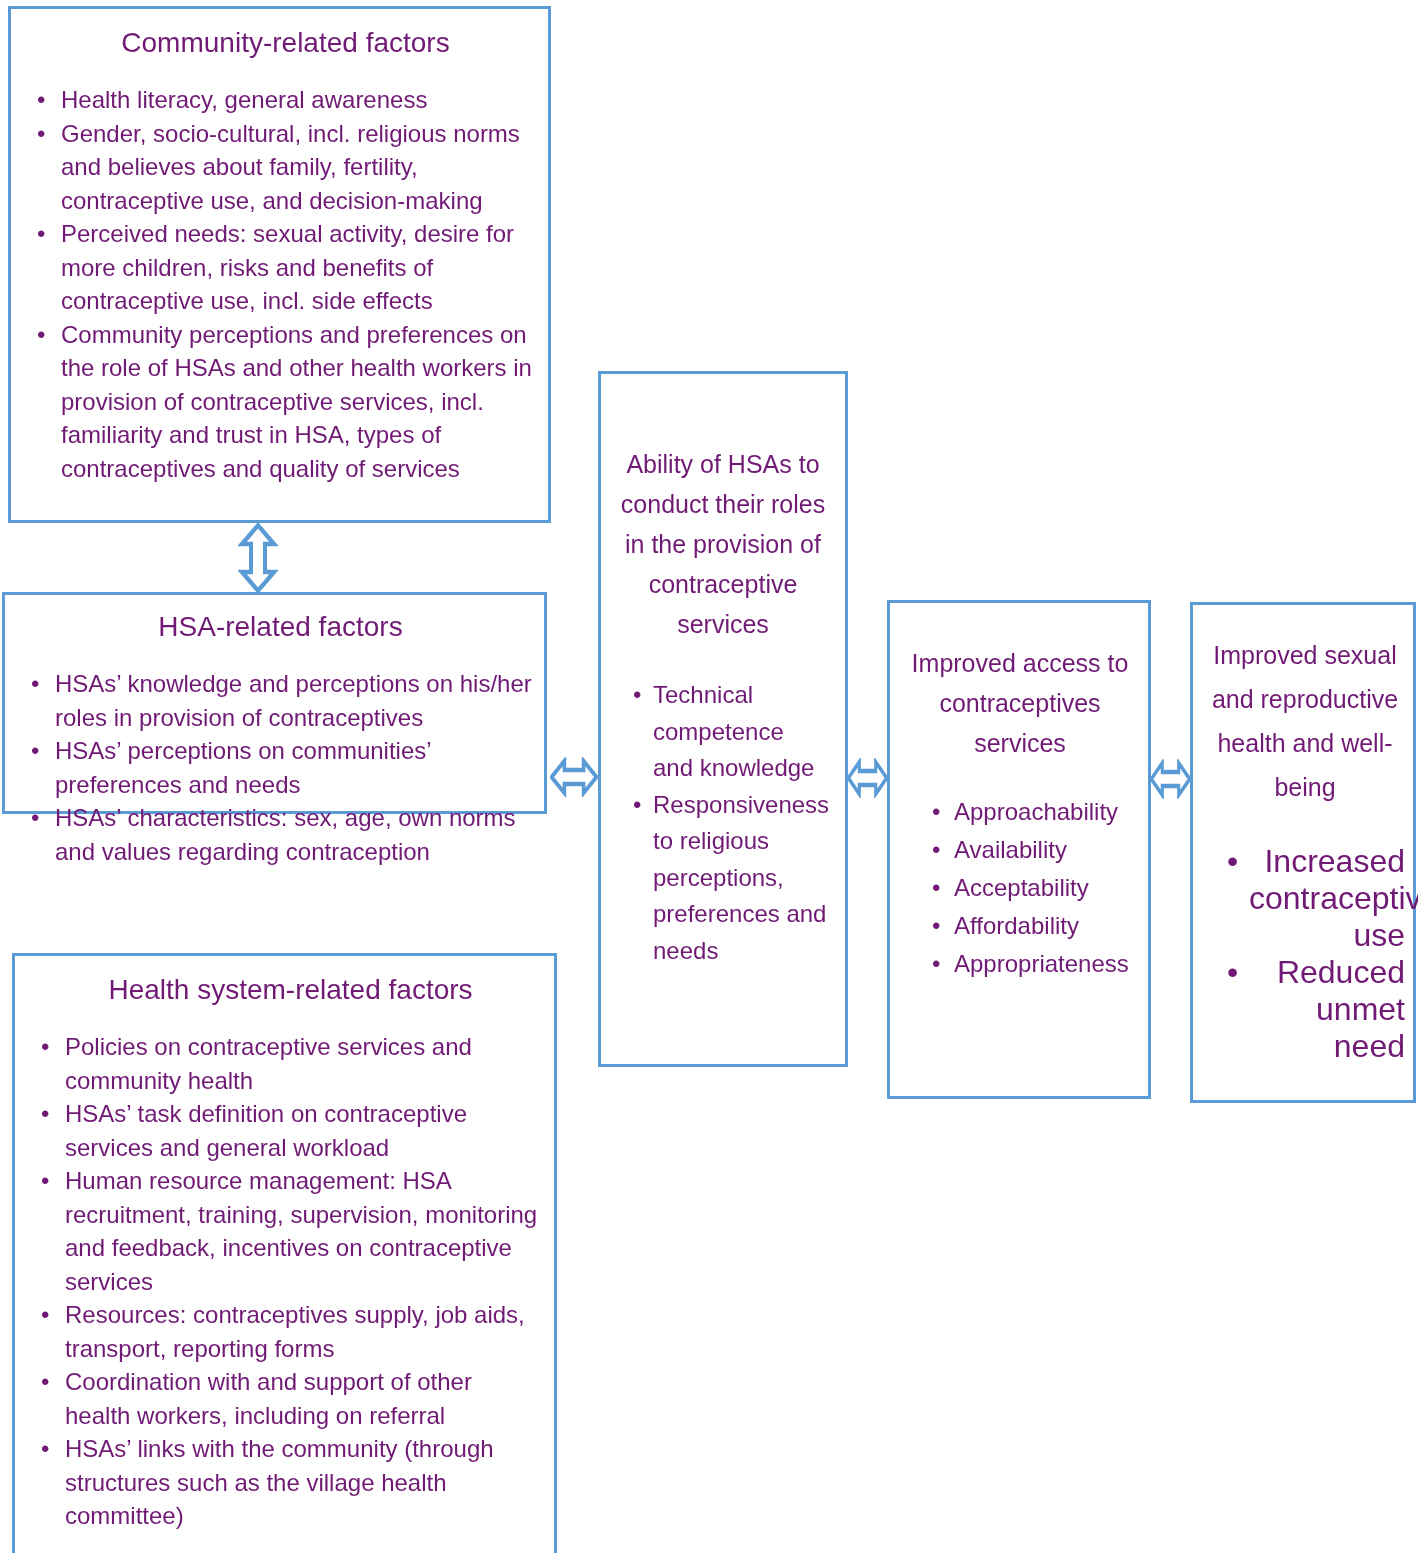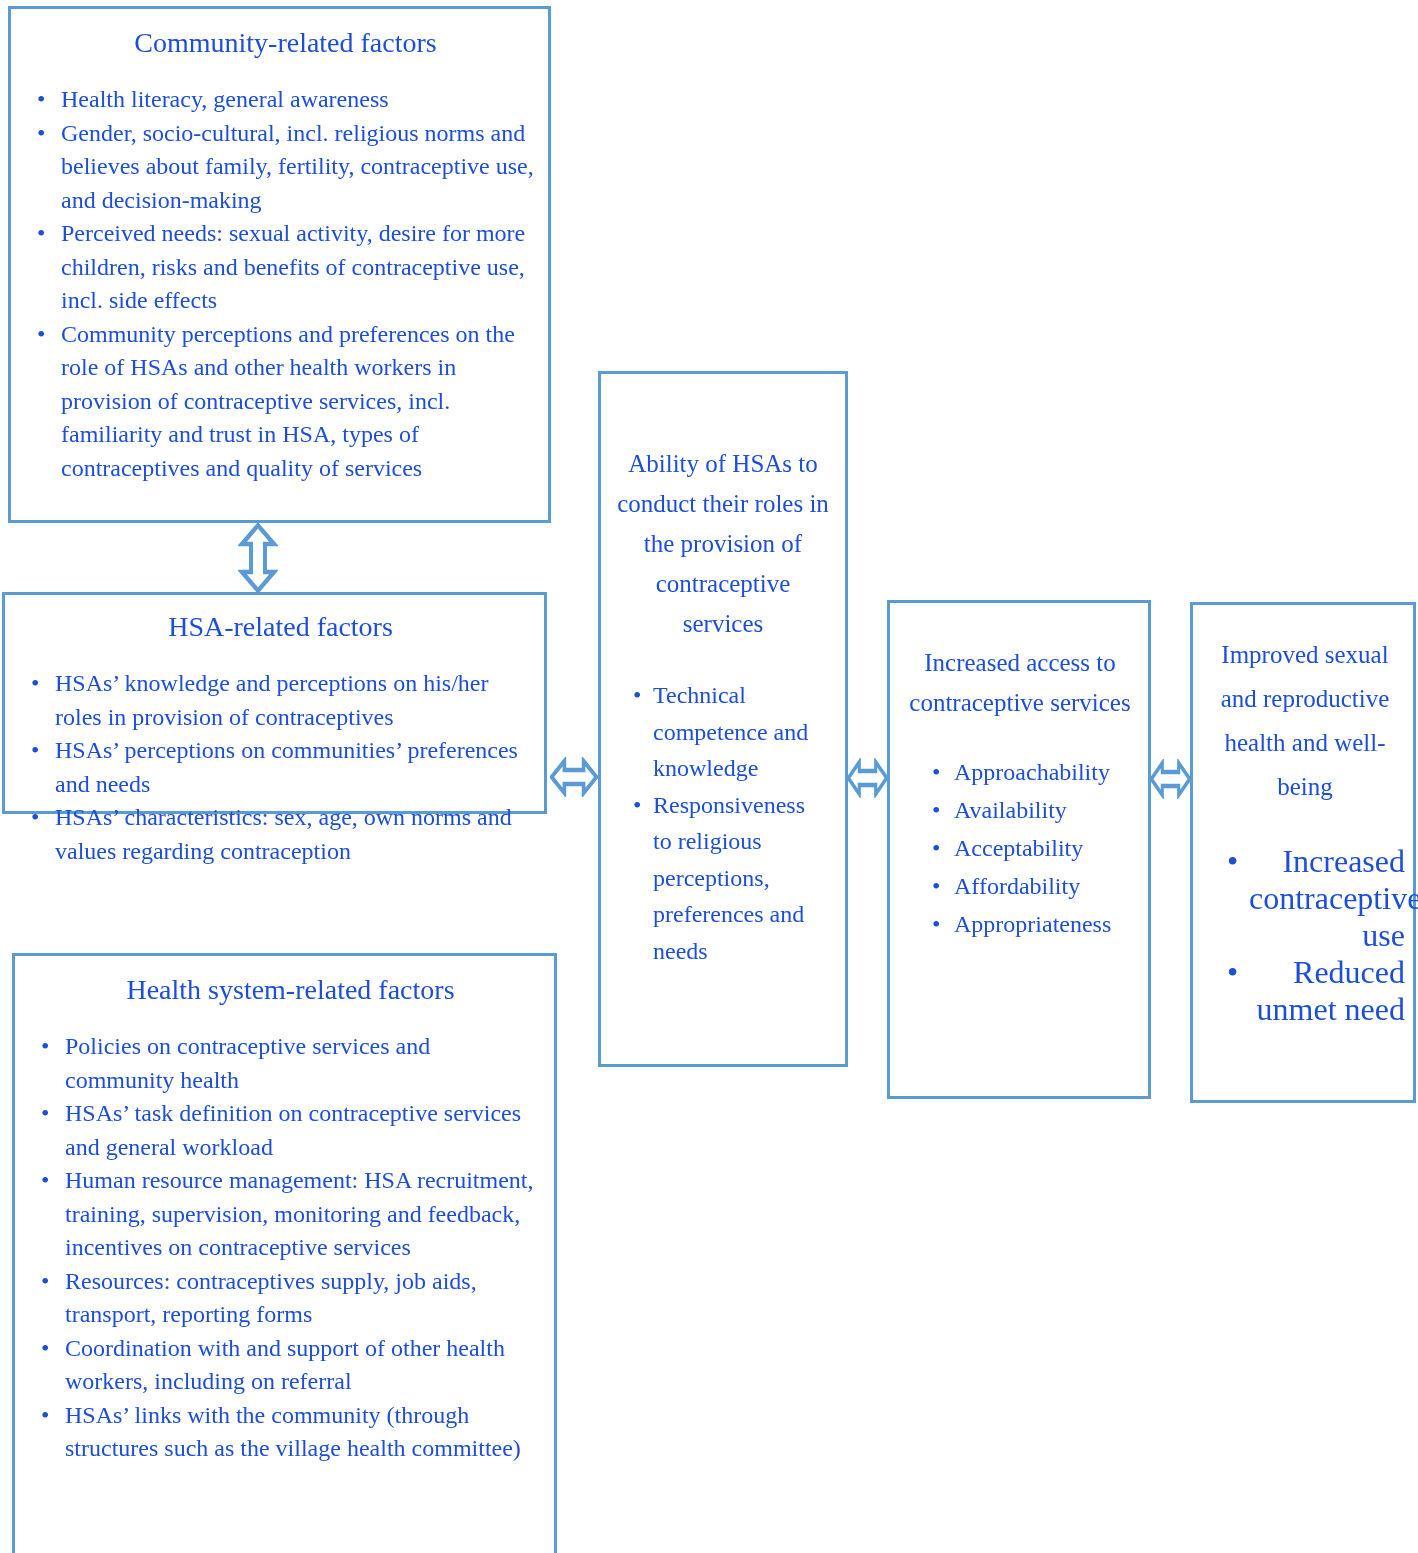--- a/index.html
+++ b/index.html
@@ -5,22 +5,22 @@
   html, body {
     margin: 0;
     padding: 0;
     background: #ffffff;
   }
   #canvas {
     position: relative;
     width: 1418px;
     height: 1553px;
     background: #ffffff;
-    font-family: Liberation Serif, serif;
-    color: #1d4ed8;
+    font-family: Liberation Sans, sans-serif;
+    color: #701a75;
   }
   .box {
     position: absolute;
     border: 3px solid #5b9bd5;
     background: #ffffff;
     box-sizing: border-box;
   }
   .box-title {
     text-align: center;
     font-size: 28px;
@@ -148,21 +148,21 @@
     </ul>
   </div>
 
   <div class="arrow" id="arrow-h2">
     <svg viewBox="0 0 60 40" preserveAspectRatio="none" aria-hidden="true">
       <path d="M2 20 L18 4 L18 13 L42 13 L42 4 L58 20 L42 36 L42 27 L18 27 L18 36 Z" fill="#ffffff" stroke="#5b9bd5" stroke-width="4.5" stroke-linejoin="miter"></path>
     </svg>
   </div>
 
   <div class="box" id="box-access">
-    <div class="box-title">Increased access to contraceptive services</div>
+    <div class="box-title">Improved access to contraceptives services</div>
     <ul class="bullets">
       <li>Approachability</li>
       <li>Availability</li>
       <li>Acceptability</li>
       <li>Affordability</li>
       <li>Appropriateness</li>
     </ul>
   </div>
 
   <div class="arrow" id="arrow-h3">

